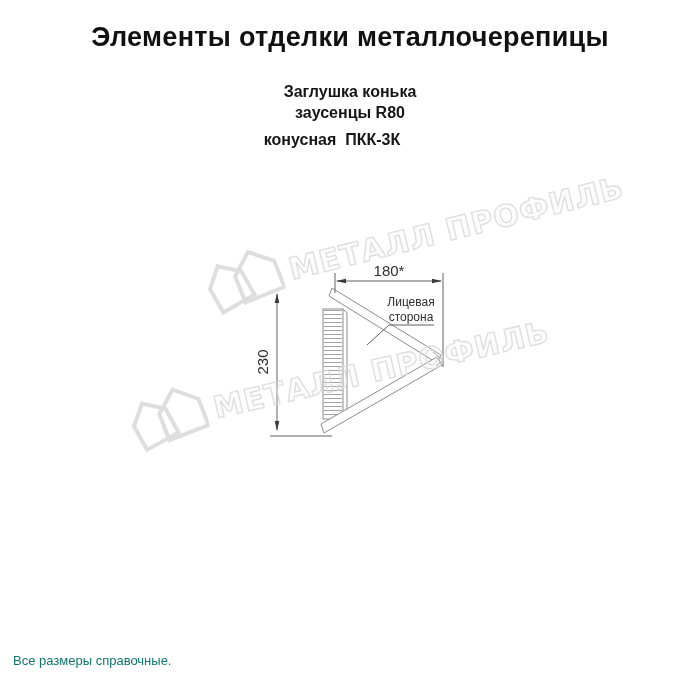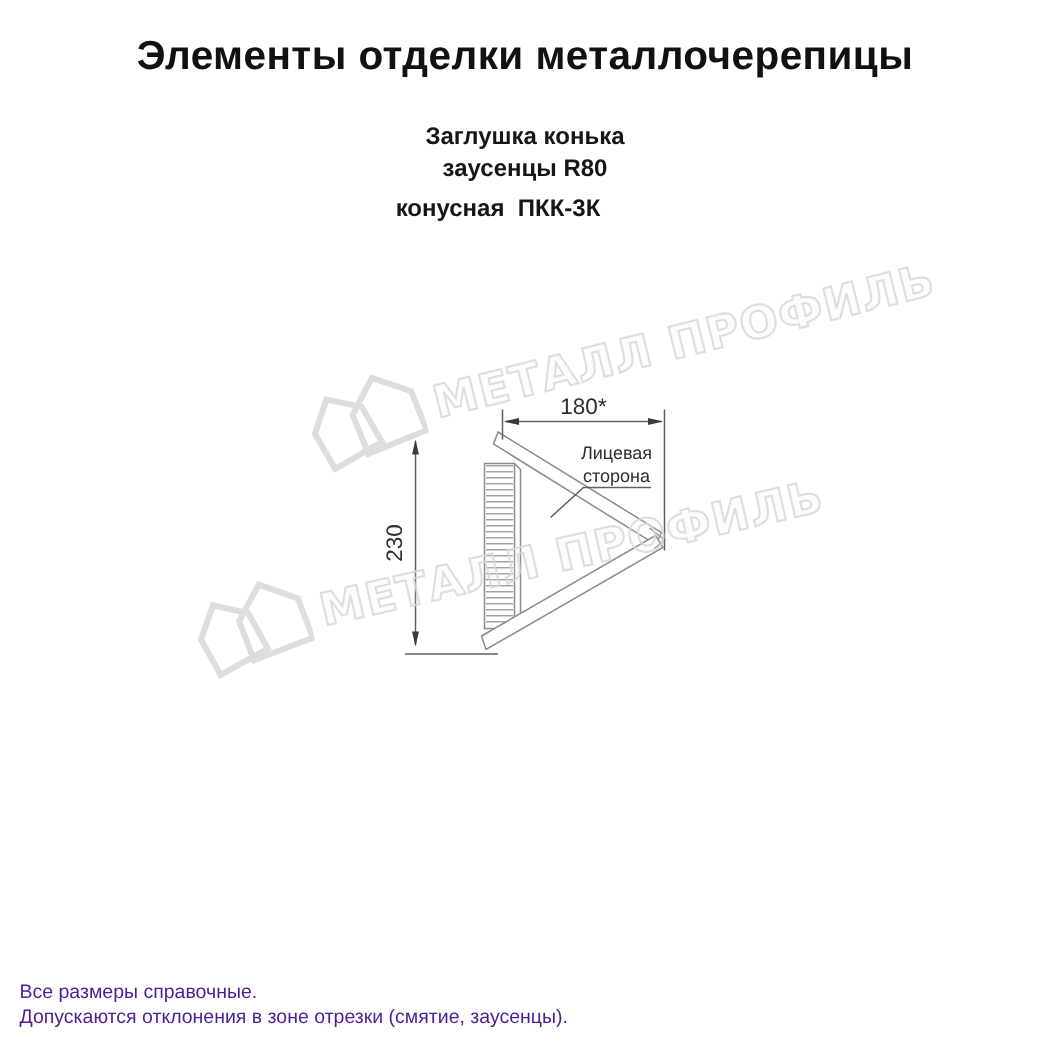--- a/index.html
+++ b/index.html
@@ -43,21 +43,21 @@
   .wm-text{
     font-family:"DejaVu Sans",sans-serif;font-weight:700;font-size:30px;
     letter-spacing:1px;white-space:nowrap;
     color:rgba(240,240,240,0.18);
     -webkit-text-stroke:1.4px #d9d9d9;
   }
   .wm-logo{flex:0 0 auto;}
 
   .footer{
     position:absolute;left:13px;top:652px;
-    font-size:13px;color:#4c1d95;line-height:17px;
+    font-size:13px;color:#0f766e;line-height:17px;
   }
 </style>
 </head>
 <body>
 
 <div class="page">
 
   <h1 class="page-title">Элементы отделки металлочерепицы</h1>
 
   <div class="subtitle">
@@ -121,16 +121,15 @@
   <div class="watermark wm-lower">
     <svg class="wm-logo" width="78" height="62" viewBox="0 0 78 62" xmlns="http://www.w3.org/2000/svg">
       <polygon points="5,26 23,10 41,26 41,53 5,53" fill="none" stroke="#d9d9d9" stroke-width="4" transform="rotate(-16 23 32)"></polygon>
       <polygon points="32,22 53,4 74,22 74,50 32,50" fill="none" stroke="#d9d9d9" stroke-width="4" transform="rotate(-8 53 27)"></polygon>
     </svg>
     <span class="wm-text">МЕТАЛЛ ПРОФИЛЬ</span>
   </div>
 
   <div class="footer">
     <div>Все размеры справочные.</div>
-    <div>Допускаются отклонения в зоне отрезки (смятие, заусенцы).</div>
   </div>
 
 </div>
 
 </body></html>

